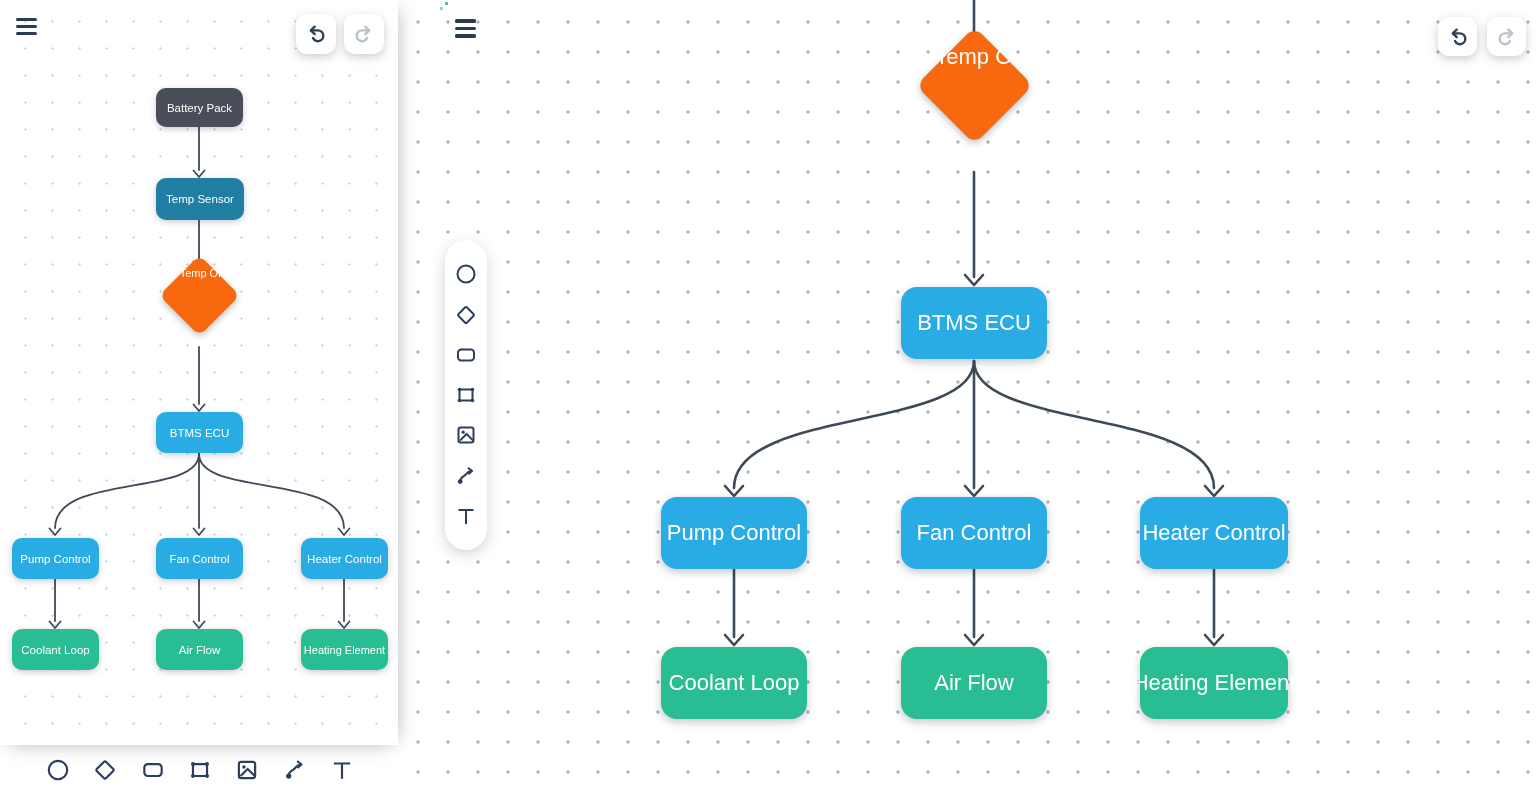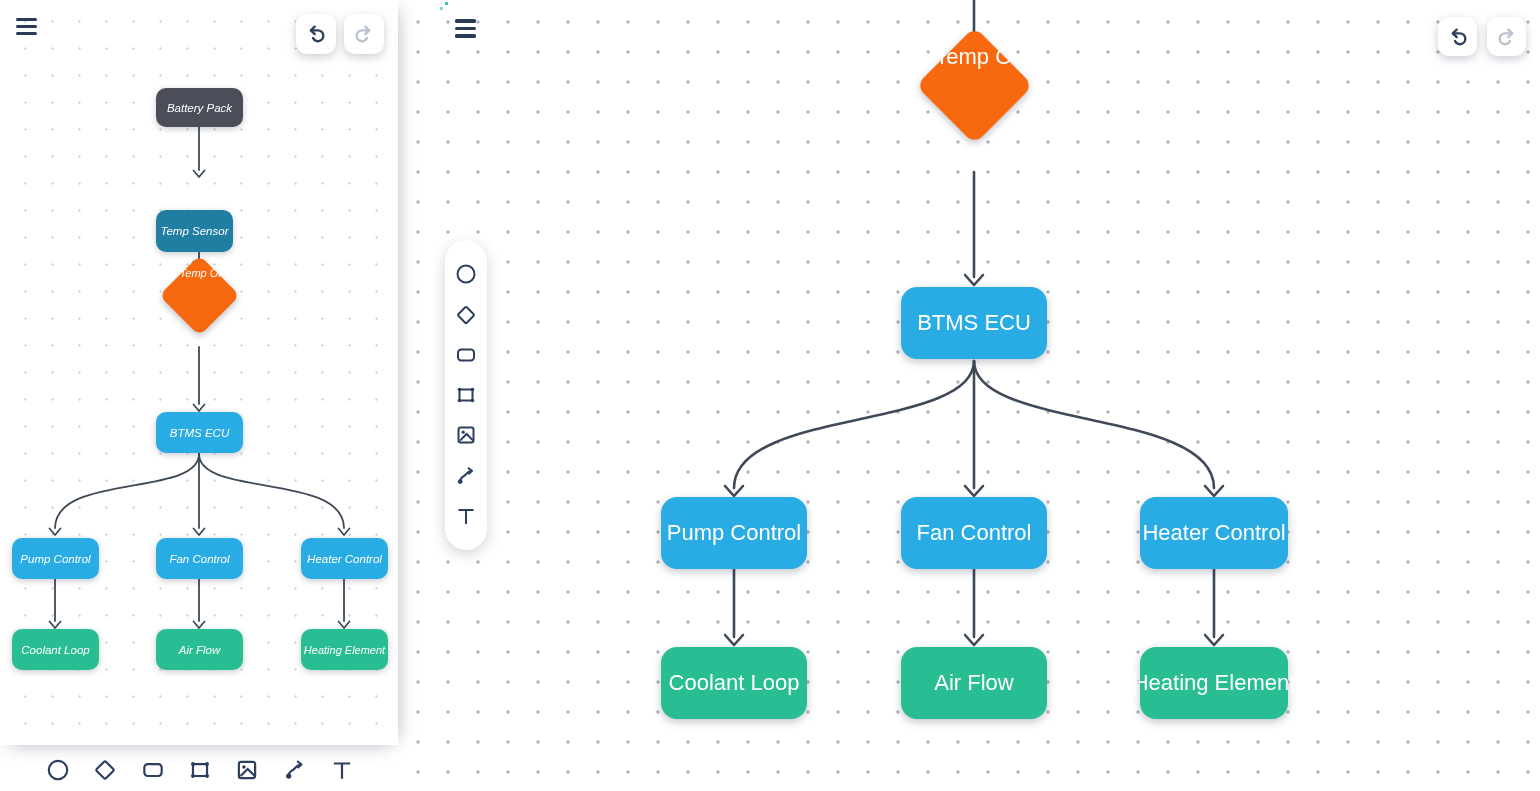--- a/index.html
+++ b/index.html
@@ -6,21 +6,20 @@
   html,body { width:1540px; height:791px; overflow:hidden; background:#ffffff;
               font-family:"Liberation Sans", sans-serif; }
 
   
   .left-pane {
     position:absolute; left:0; top:0; width:398px; height:745px; background:#ffffff;
     background-image:radial-gradient(circle,#d4d9df 1.2px, transparent 1.4px);
     background-size:27px 27px; background-position:12px 8px;
     box-shadow:10px 0 16px -8px rgba(90,100,120,.30), 0 10px 16px -8px rgba(90,100,120,.30);
     z-index:2;
-    font-style:italic;
   }
   .right-pane {
     position:absolute; left:398px; top:0; width:1142px; height:791px; background:#ffffff;
     background-image:radial-gradient(circle,#aeb3bc 1.5px, transparent 1.7px);
     background-size:30px 30px; background-position:5px 7px;
     z-index:1;
   }
 
   
   .hamburger { position:absolute; display:flex; flex-direction:column; justify-content:space-between; cursor:pointer; }
@@ -157,21 +156,21 @@
       <path d="M55,579 V621"></path>
         <path d="M49.5,621.5 L55,628 L60.5,621.5"></path>
       <path d="M199,579 V621"></path>
         <path d="M193.5,621.5 L199,628 L204.5,621.5"></path>
       <path d="M344,579 V621"></path>
         <path d="M338.5,621.5 L344,628 L349.5,621.5"></path>
     </g>
   </svg>
 
   <div class="node c-dark" style="left:156px; top:88px;  width:87px; height:39px;">Battery Pack</div>
-  <div class="node c-teal" style="left:156px; top:178px; width:77px; height:42px;margin-top:32px;">Temp Sensor</div>
+  <div class="node c-teal" style="left:156px; top:178px; width:88px; height:42px;">Temp Sensor</div>
 
   <div class="diamond-wrap" style="left:159px; top:267px; width:80px; height:80px;">
     <div class="diamond-shape"></div>
     <span class="dlabel">Is Temp Ok?</span>
   </div>
 
   <div class="node c-blue" style="left:156px; top:412px; width:87px; height:41px;">BTMS ECU</div>
   <div class="node c-blue" style="left:12px;  top:538px; width:87px; height:41px;">Pump Control</div>
   <div class="node c-blue" style="left:156px; top:538px; width:87px; height:41px;">Fan Control</div>
   <div class="node c-blue" style="left:301px; top:538px; width:87px; height:41px;">Heater Control</div>

